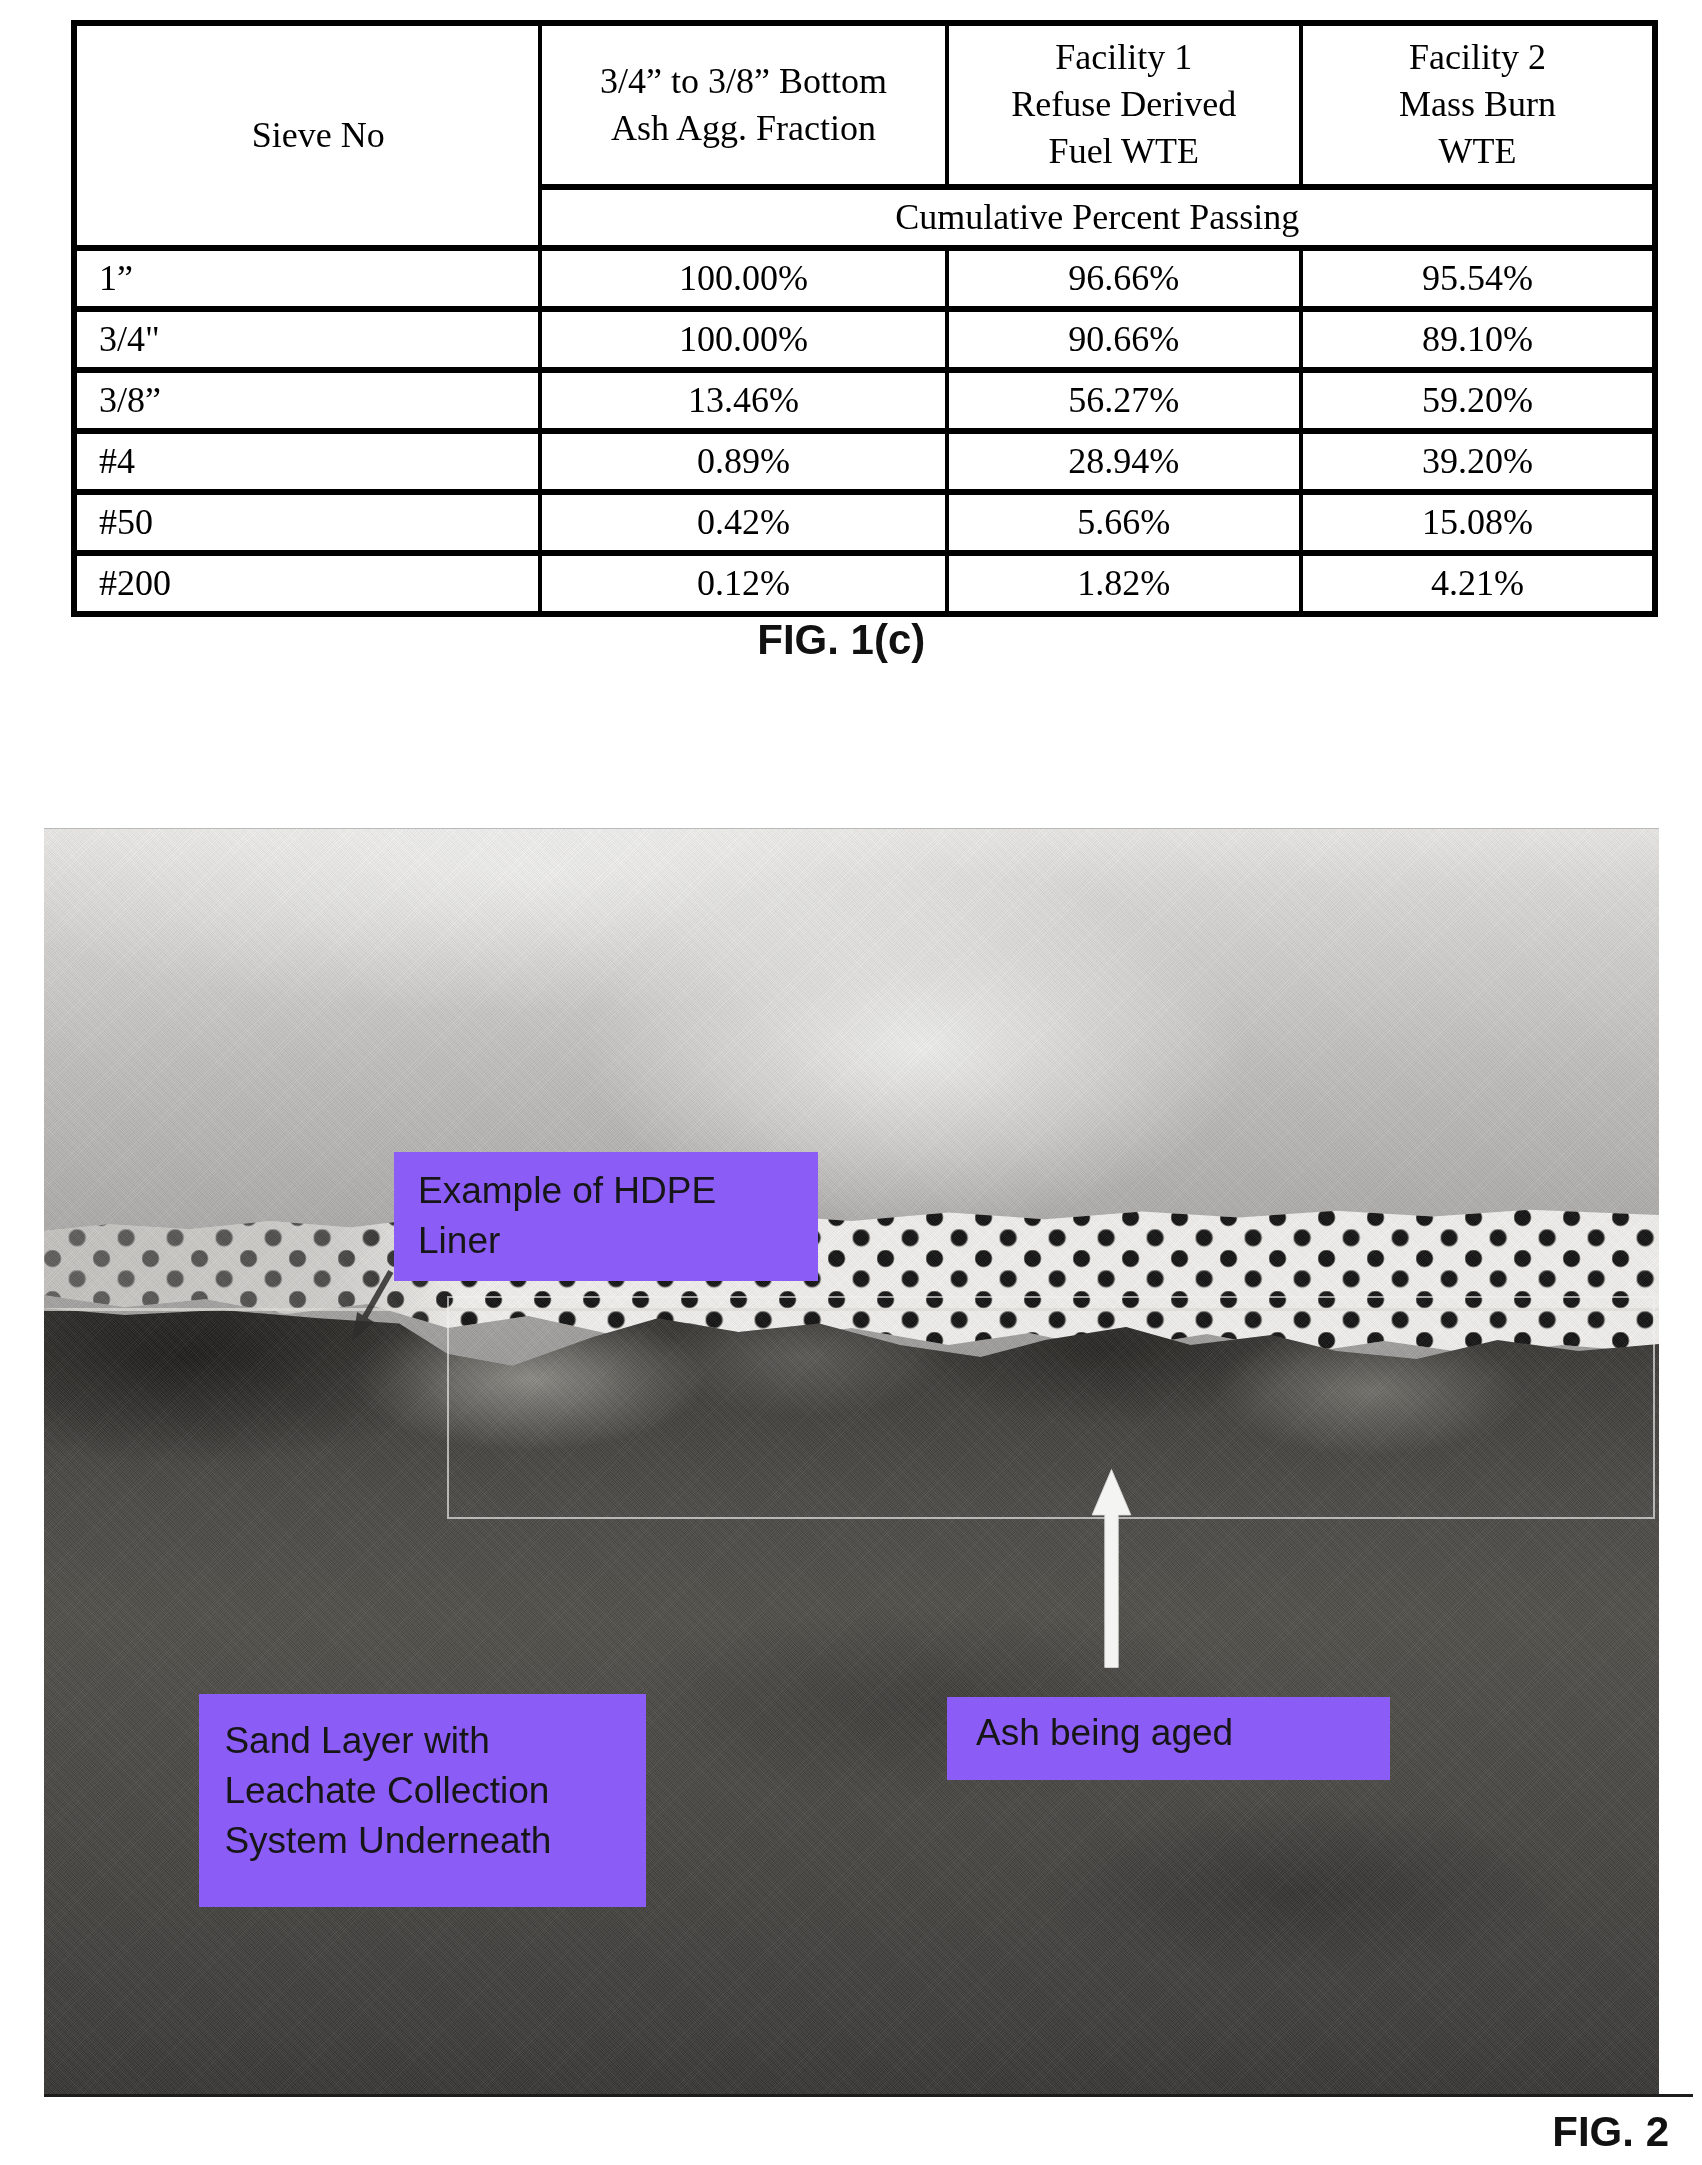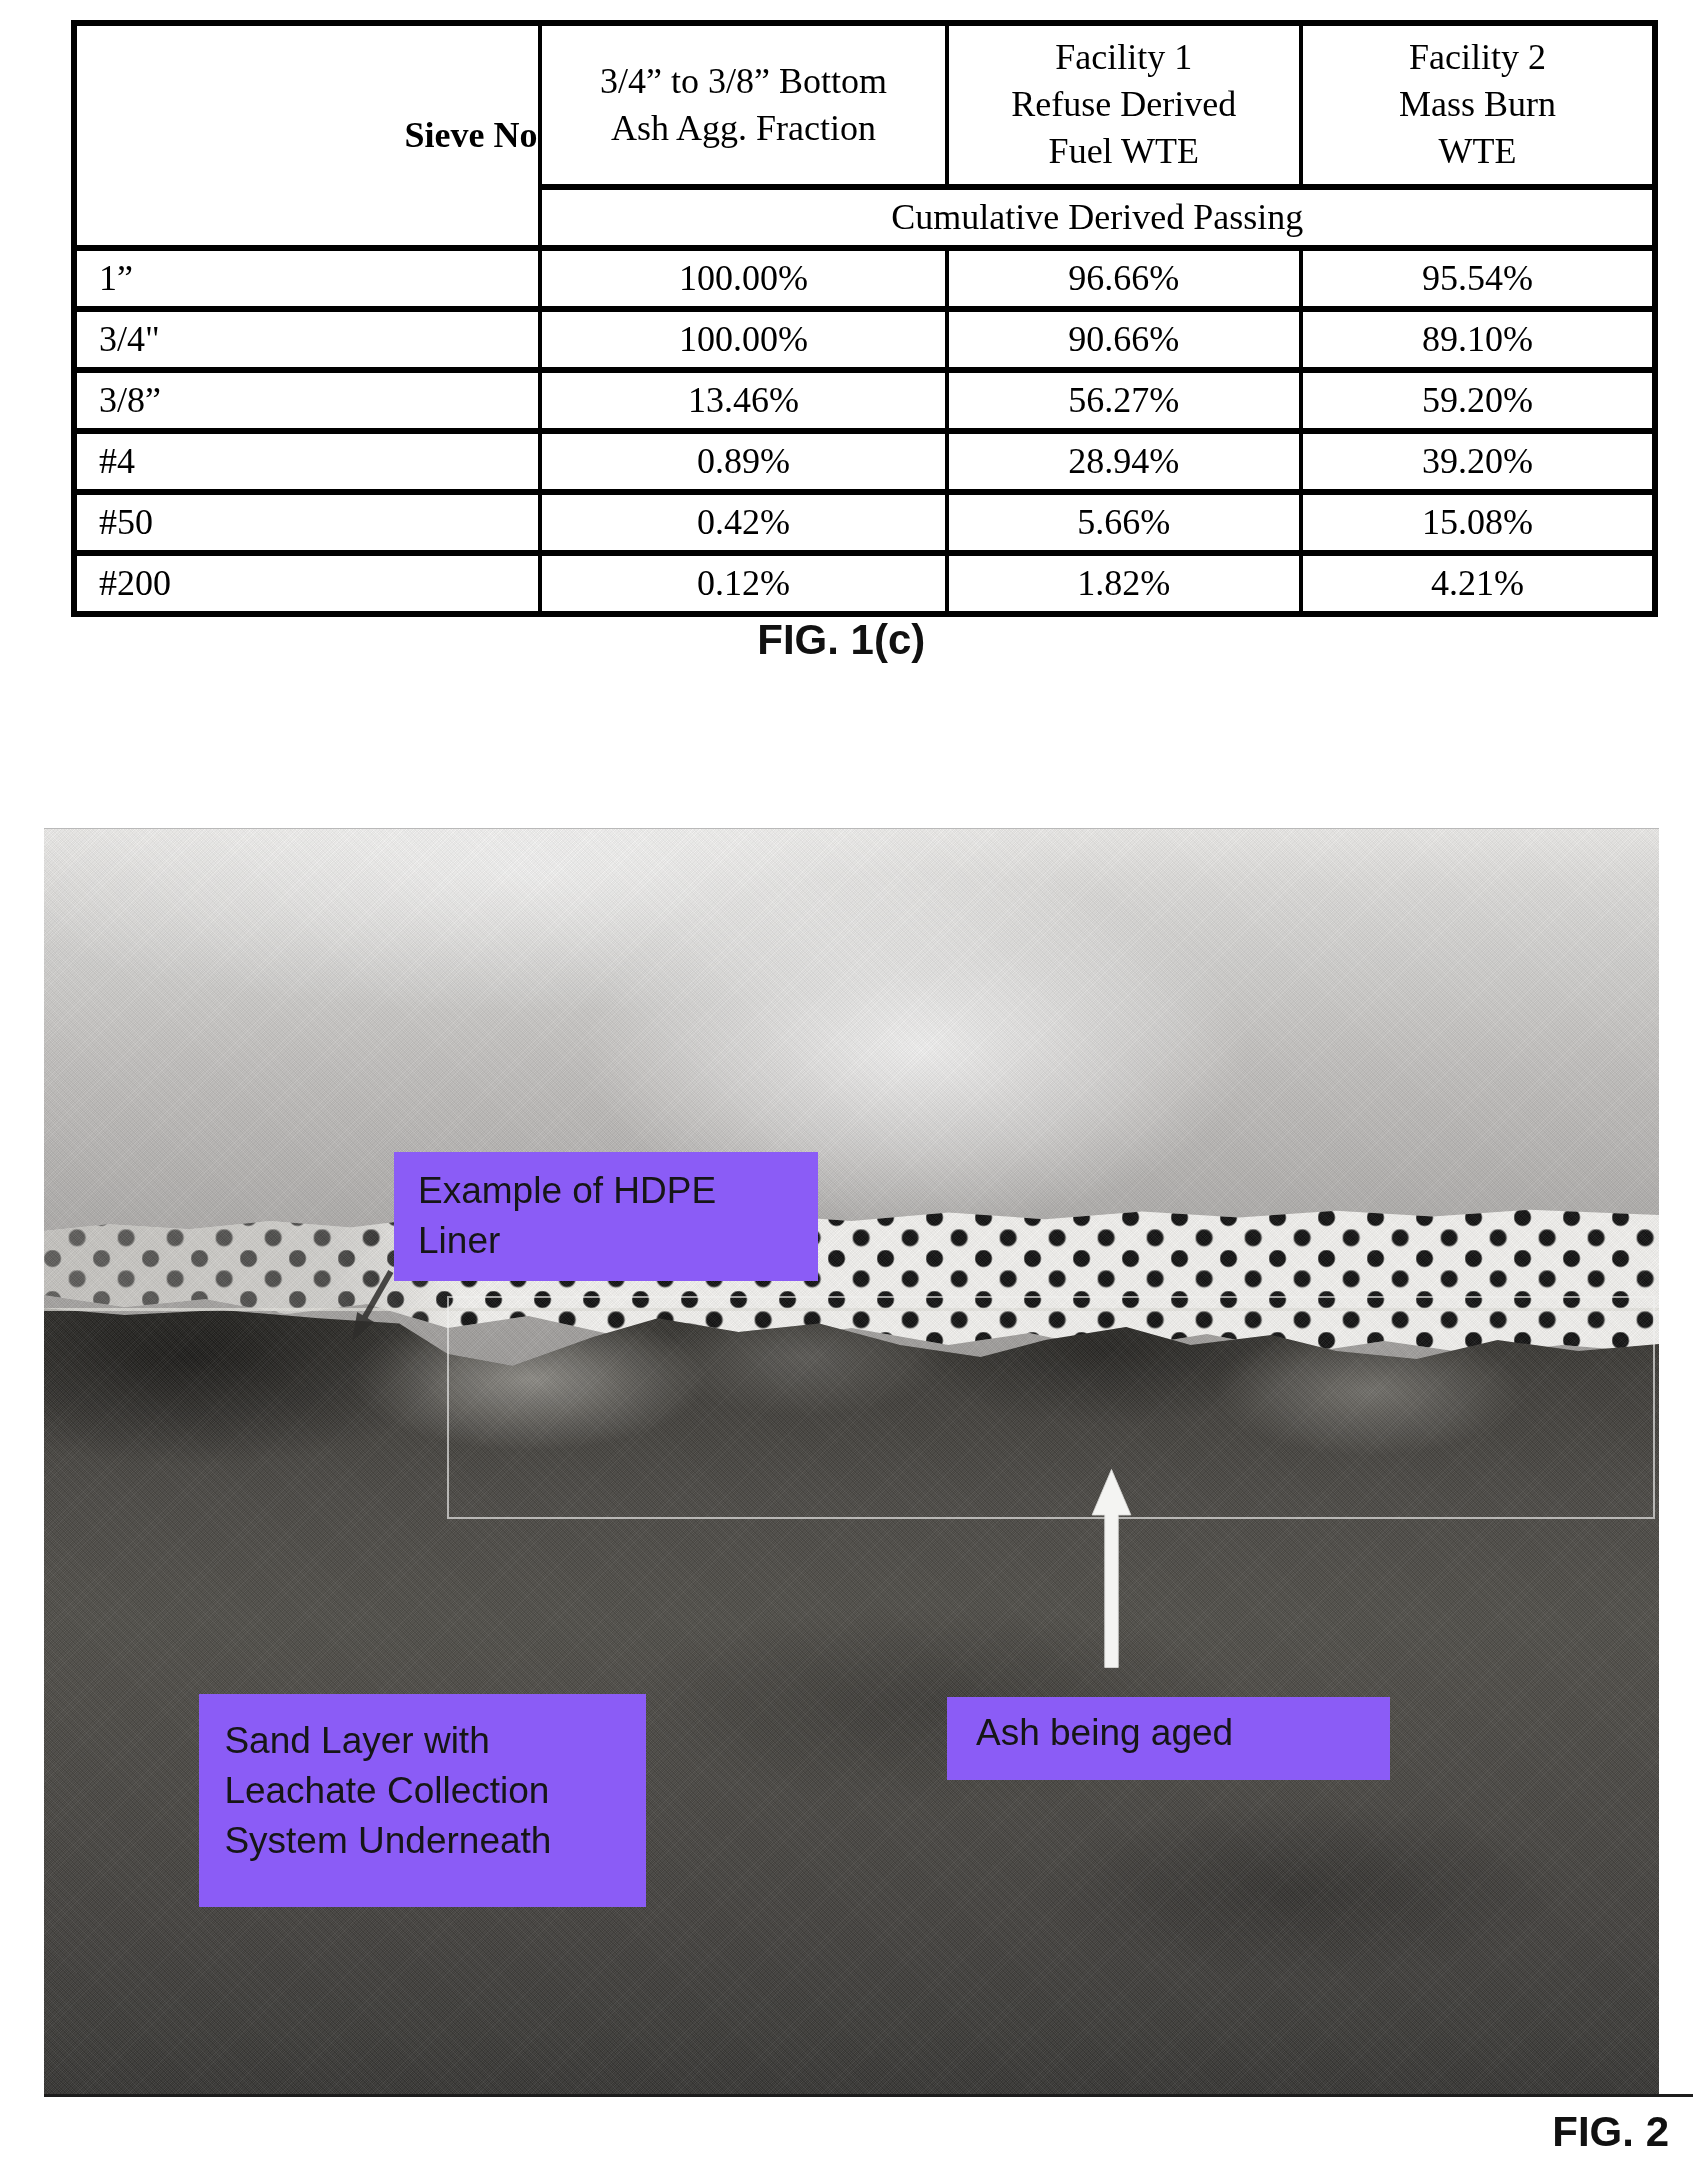--- a/index.html
+++ b/index.html
@@ -5,21 +5,21 @@
   html,body{margin:0;padding:0;background:#ffffff;}
   #page{position:relative;width:1703px;height:2165px;background:#ffffff;overflow:hidden;}
 
   
   #table-wrap{position:absolute;left:71px;top:19.5px;width:1587px;}
   table.sieve{border-collapse:collapse;width:100%;table-layout:fixed;
     font-family:"Liberation Serif","DejaVu Serif",serif;font-size:36px;color:#000;}
   table.sieve{border:6.8px solid #000;}
   table.sieve td{border:solid #000;border-width:6px 4.2px;overflow:hidden;}
   td.hdr{height:156px;text-align:center;vertical-align:middle;line-height:1.3;white-space:pre-line;}
-  td.sieve-no{text-align:right;vertical-align:middle;padding-left:22px;font-weight:bold;}
+  td.sieve-no{text-align:center;vertical-align:middle;padding-left:22px;}
   td.subhdr{height:53px;text-align:center;vertical-align:middle;border-bottom-width:7.6px;}
   td.cell{height:53px;text-align:center;vertical-align:middle;}
   td.rowlab{height:53px;text-align:left;vertical-align:middle;padding-left:22px;}
 
   
   .fig-caption{position:absolute;left:0;width:100%;text-align:center;
     font-family:"Liberation Sans","DejaVu Sans",sans-serif;font-weight:bold;font-size:42px;color:#111;}
   #fig1-caption{top:616px;text-align:center;}
   #fig1-caption span{display:inline-block;transform:translateX(-10.2px);}
   #fig2-caption{top:2108px;text-align:right;}
@@ -96,21 +96,21 @@
           <td class="hdr">3/4” to 3/8” Bottom
 Ash Agg. Fraction</td>
           <td class="hdr">Facility 1
 Refuse Derived
 Fuel WTE</td>
           <td class="hdr">Facility 2
 Mass Burn
 WTE</td>
         </tr>
         <tr>
-          <td class="subhdr" colspan="3">Cumulative Derived Passing</td>
+          <td class="subhdr" colspan="3">Cumulative Percent Passing</td>
         </tr>
         <tr>
           <td class="rowlab">1”</td>
           <td class="cell">100.00%</td>
           <td class="cell">96.66%</td>
           <td class="cell">95.54%</td>
         </tr>
         <tr>
           <td class="rowlab">3/4"</td>
           <td class="cell">100.00%</td>

